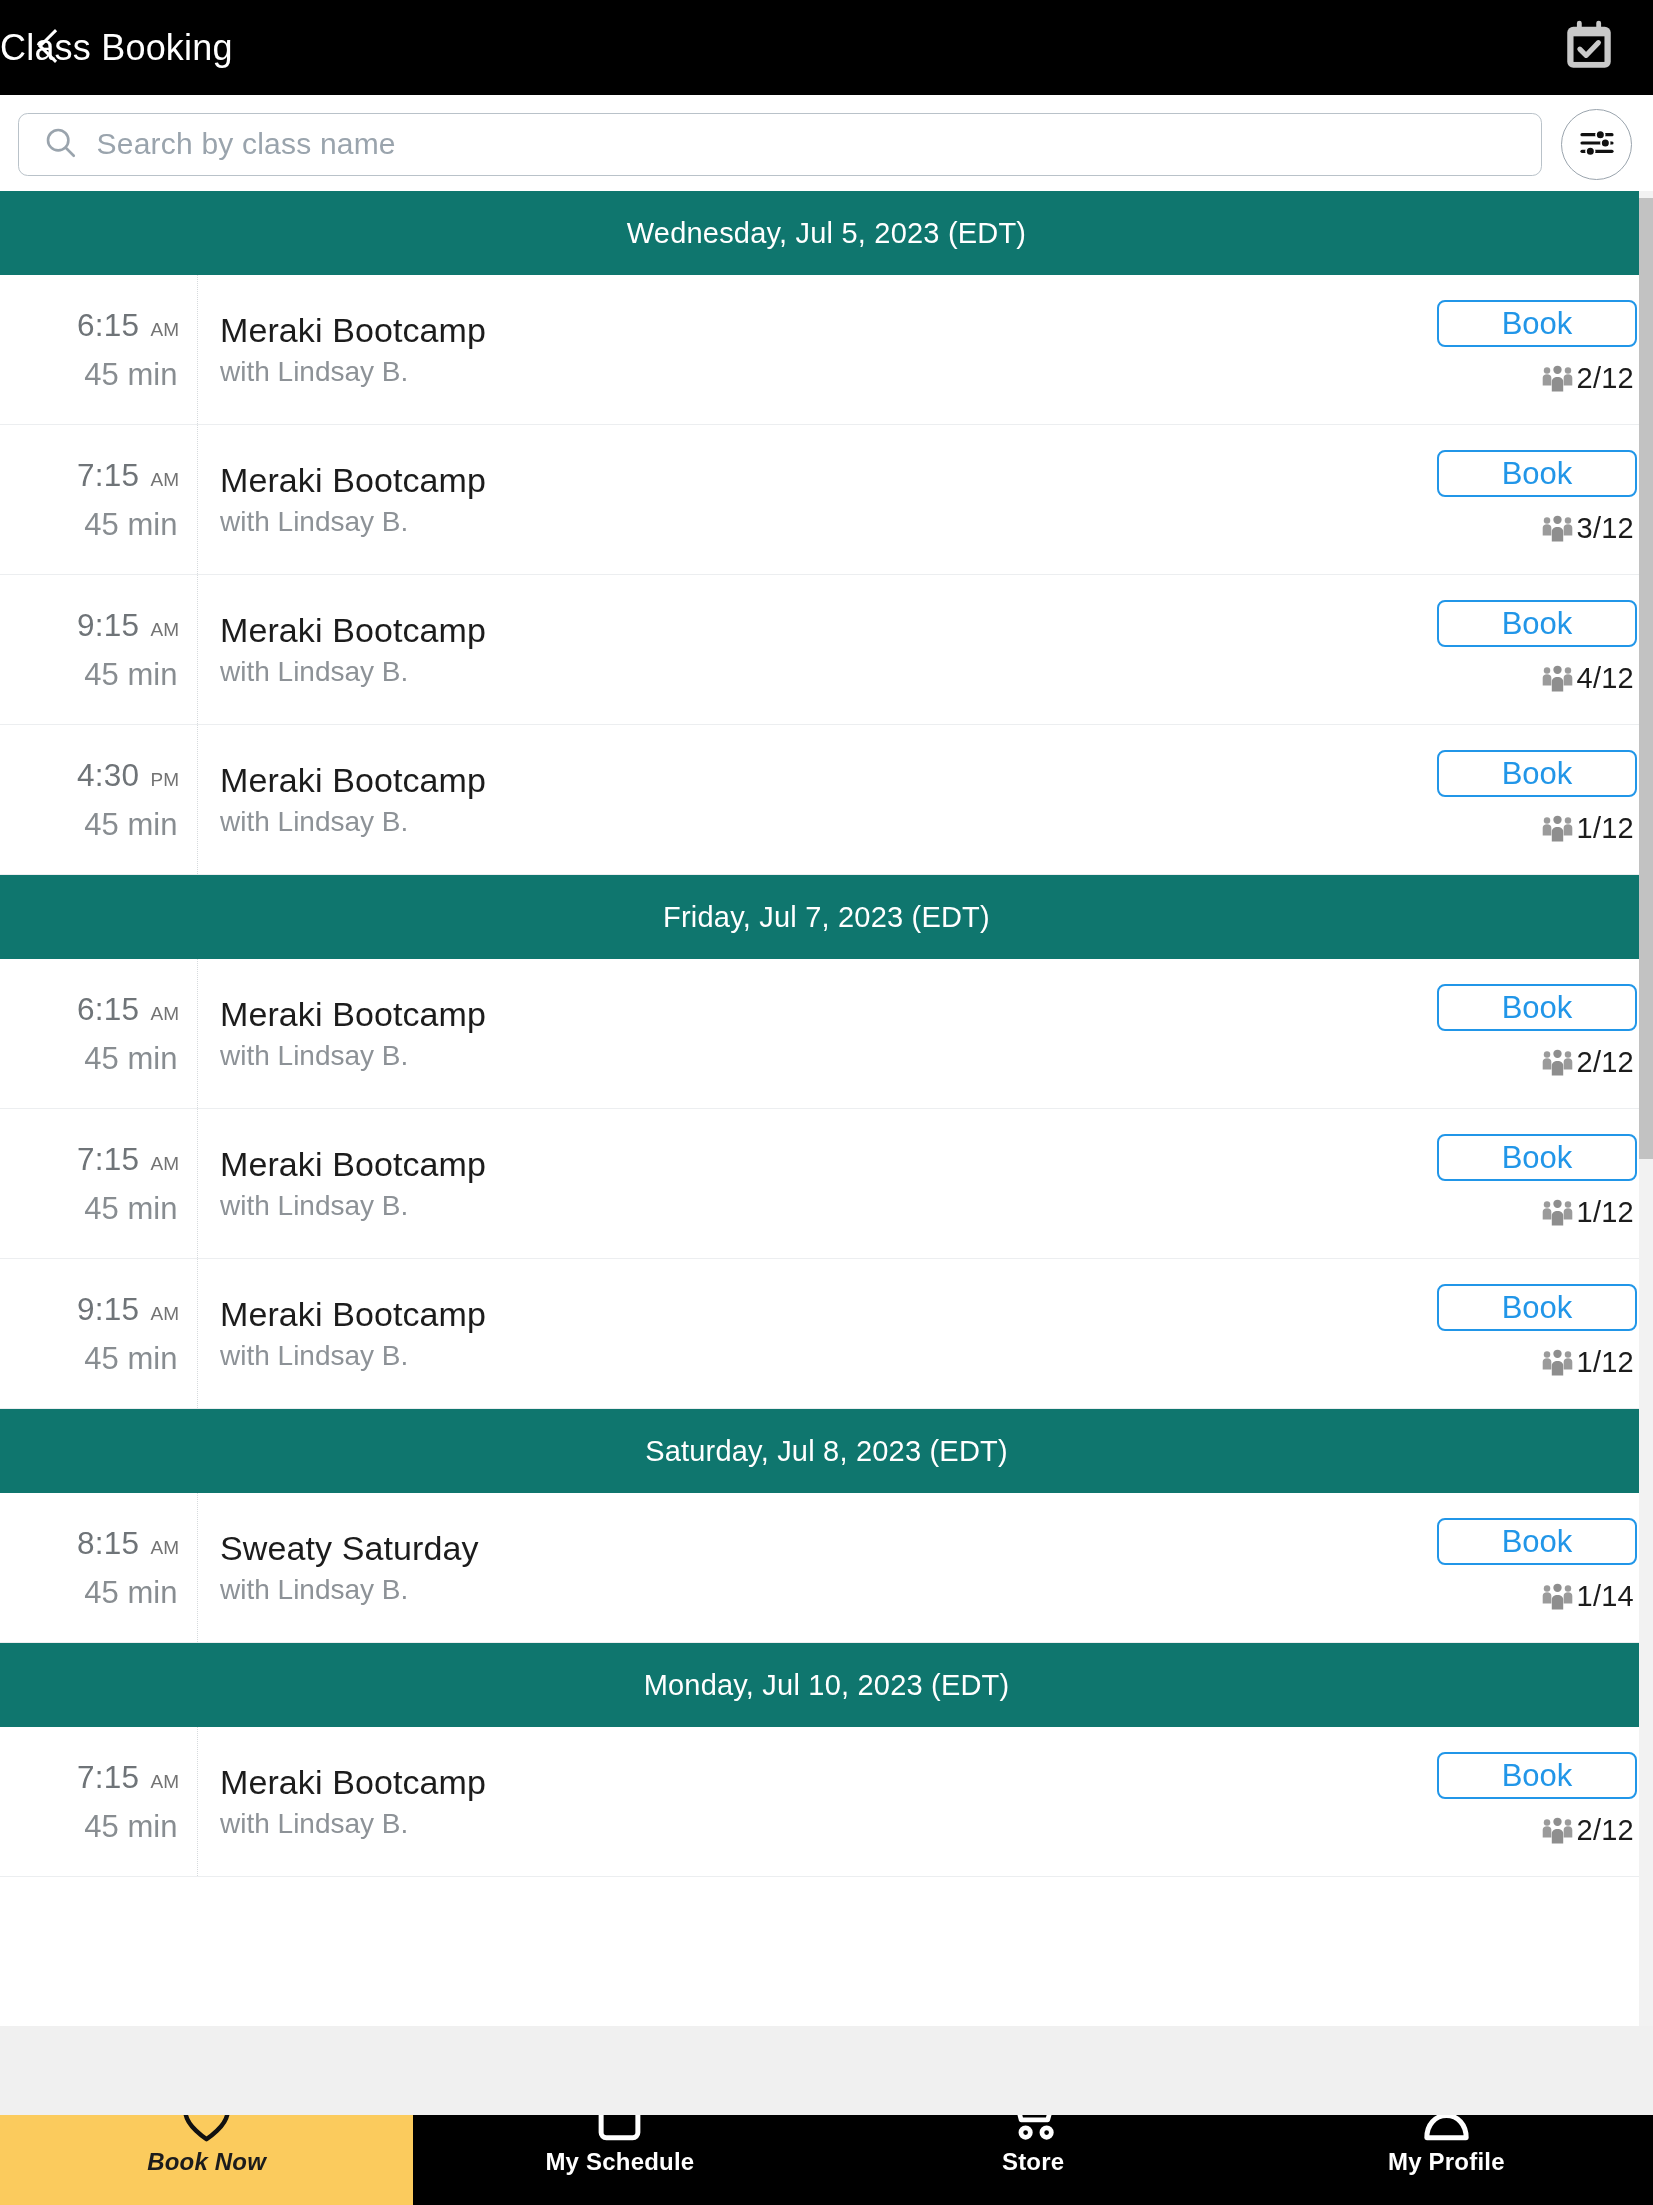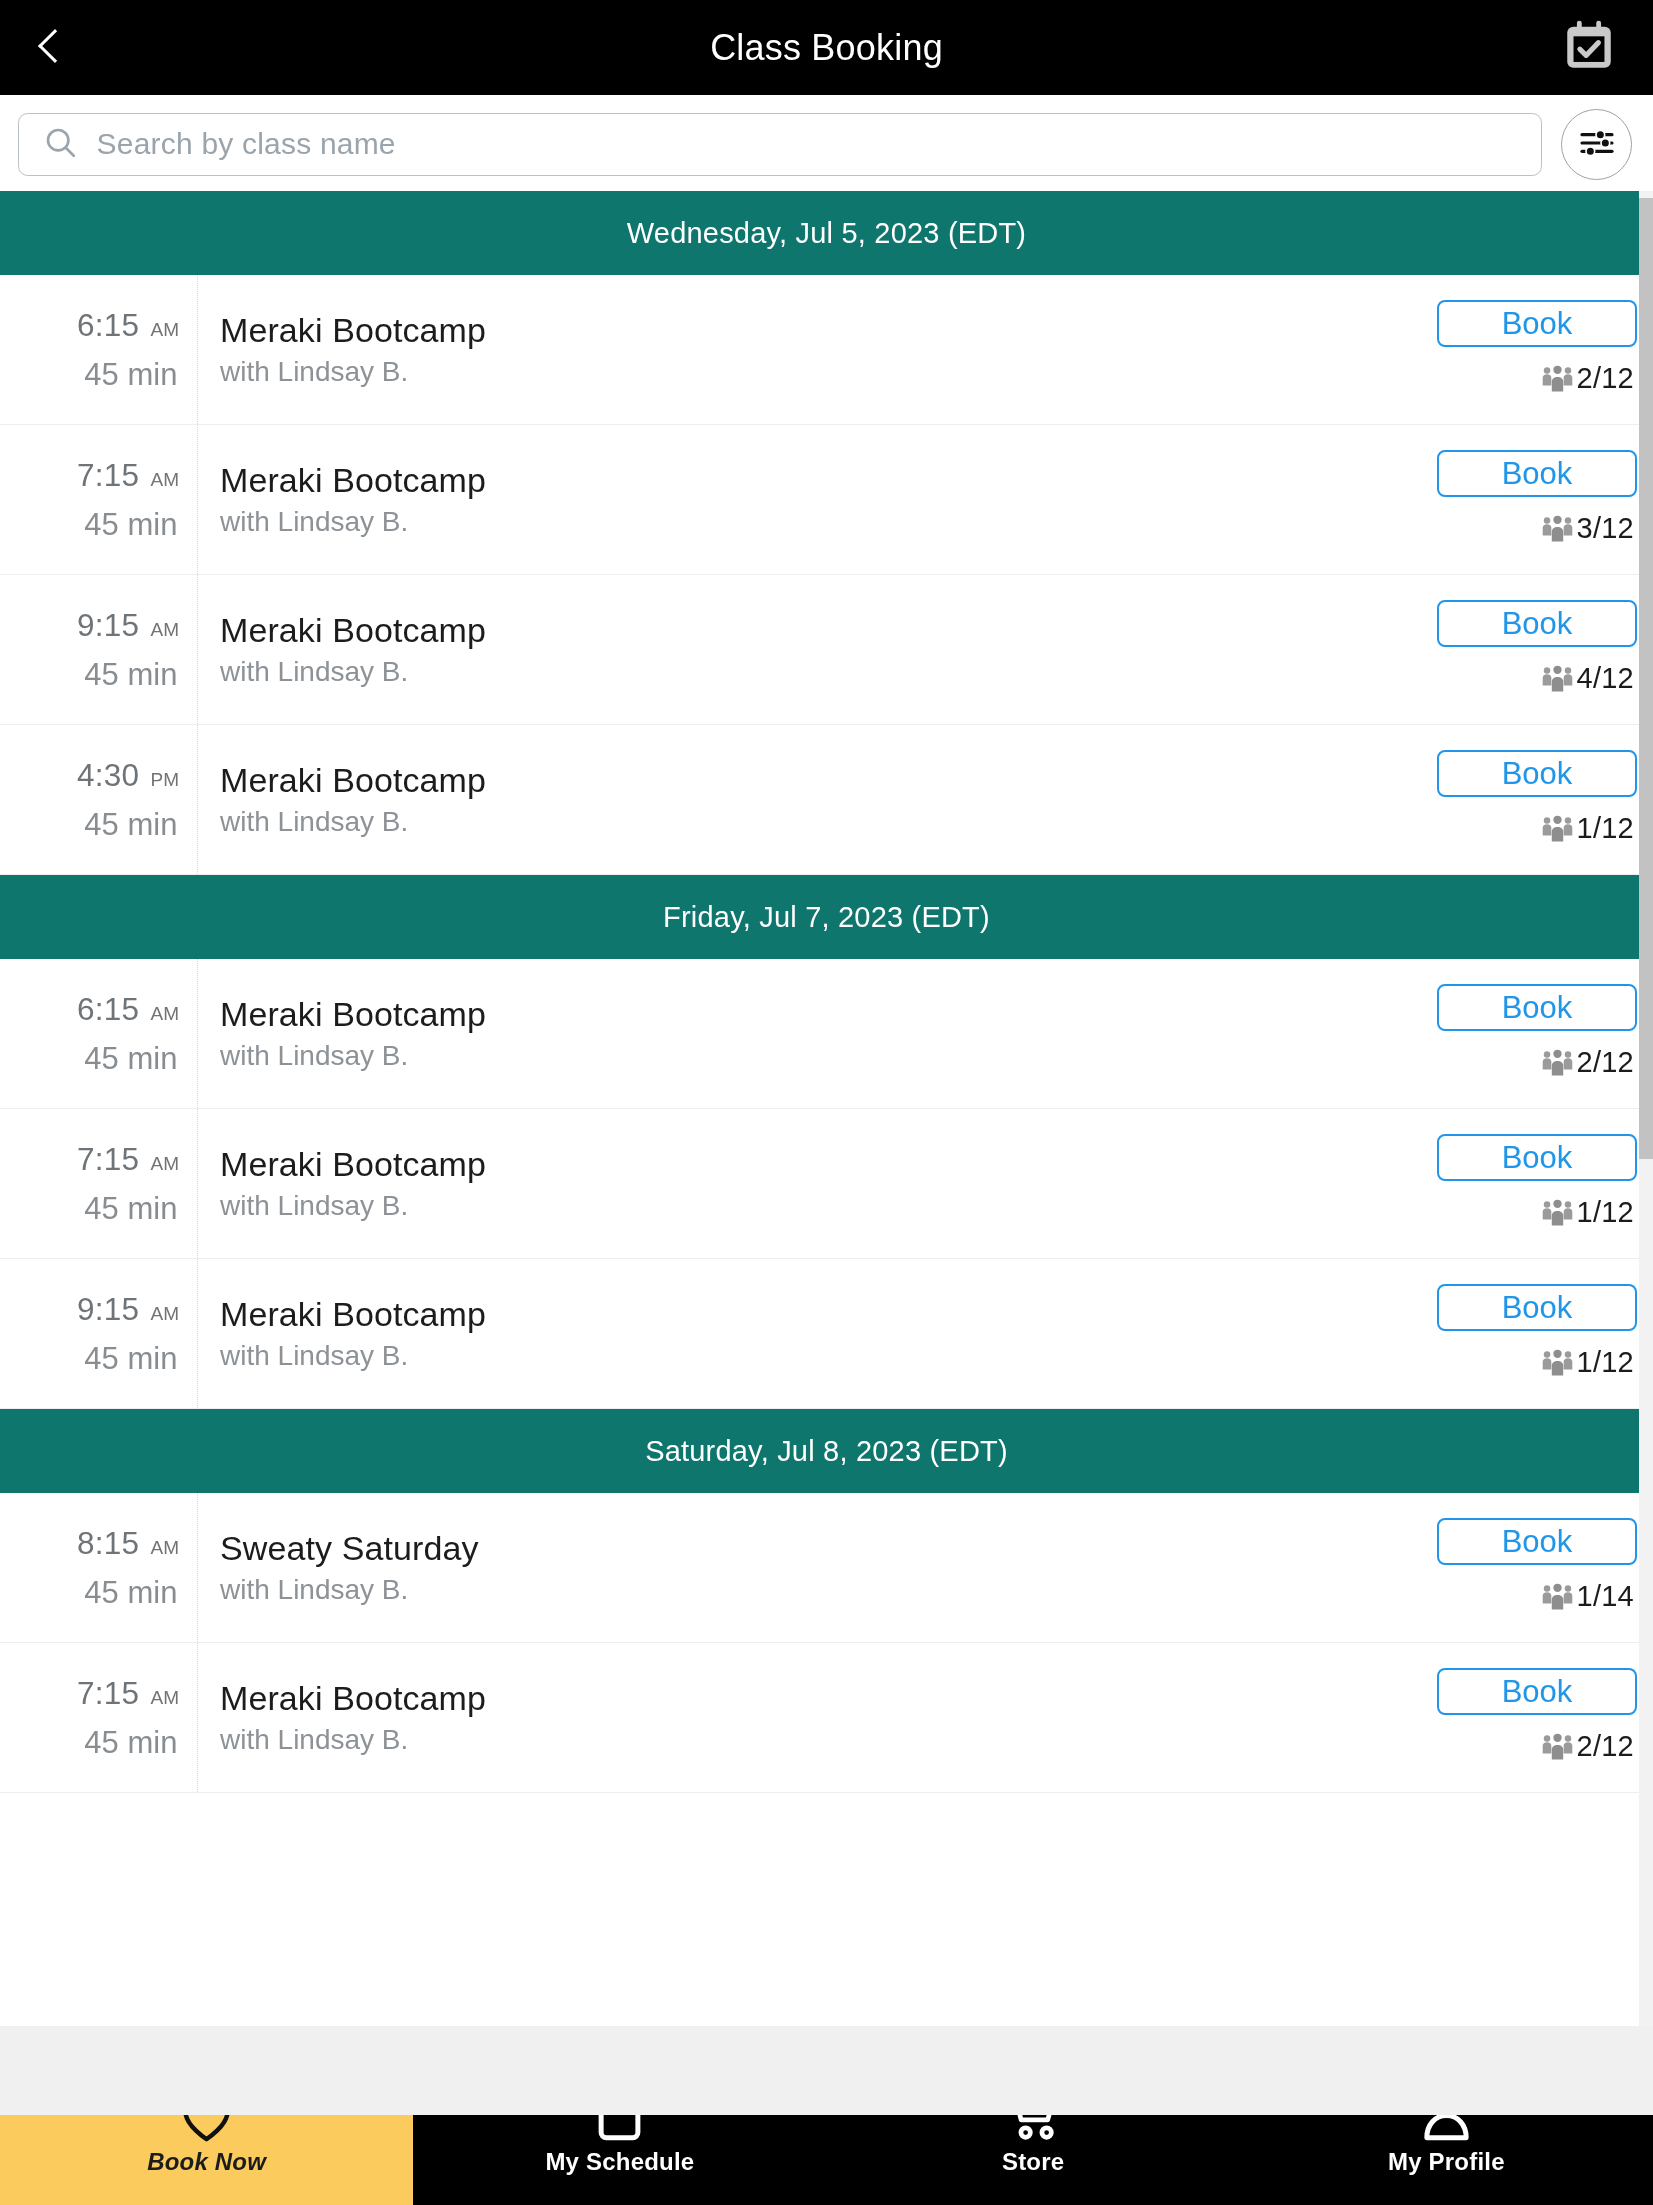--- a/index.html
+++ b/index.html
@@ -19,21 +19,21 @@
     flex-direction: column;
   }
 
   
   .header {
     position: relative;
     flex: 0 0 95px;
     background: #000000;
     display: flex;
     align-items: center;
-    justify-content: center;
+    justify-content: flex-start;
   }
   .back-btn {
     position: absolute;
     left: 0px;
     top: 0;
     height: 95px;
     width: 97px;
     display: flex;
     align-items: center;
     justify-content: center;
@@ -555,20 +555,21 @@
                   <path d="M2.4 17.2v-5.1c0-1.3 1.1-2.2 2.8-2.2s2.8.9 2.8 2.2v5.1z" fill="#9b9b9b"></path>
                   <circle cx="18.8" cy="7.4" r="2.1" fill="#9b9b9b"></circle>
                   <path d="M16 17.2v-5.1c0-1.3 1.1-2.2 2.8-2.2s2.8.9 2.8 2.2v5.1z" fill="#9b9b9b"></path>
                   <circle cx="12" cy="7" r="2.7" fill="#8e8e8e"></circle>
                   <path d="M8.3 21v-6.4c0-1.7 1.5-2.9 3.7-2.9s3.7 1.2 3.7 2.9V21z" fill="#8e8e8e"></path>
                 </svg></span>
               <span class="cap-text">1/14</span>
             </div>
           </div>
         </div>
+        <div class="day-header">Monday, Jul 10, 2023 (EDT)</div>
         <div class="class-row">
           <div class="time-col">
             <div class="time-line">
               <span class="time-val">7:15</span>
               <span class="time-mer">AM</span>
             </div>
             <div class="duration">45 min</div>
           </div>
           <div class="info-col">
             <div class="class-name">Meraki Bootcamp</div>

